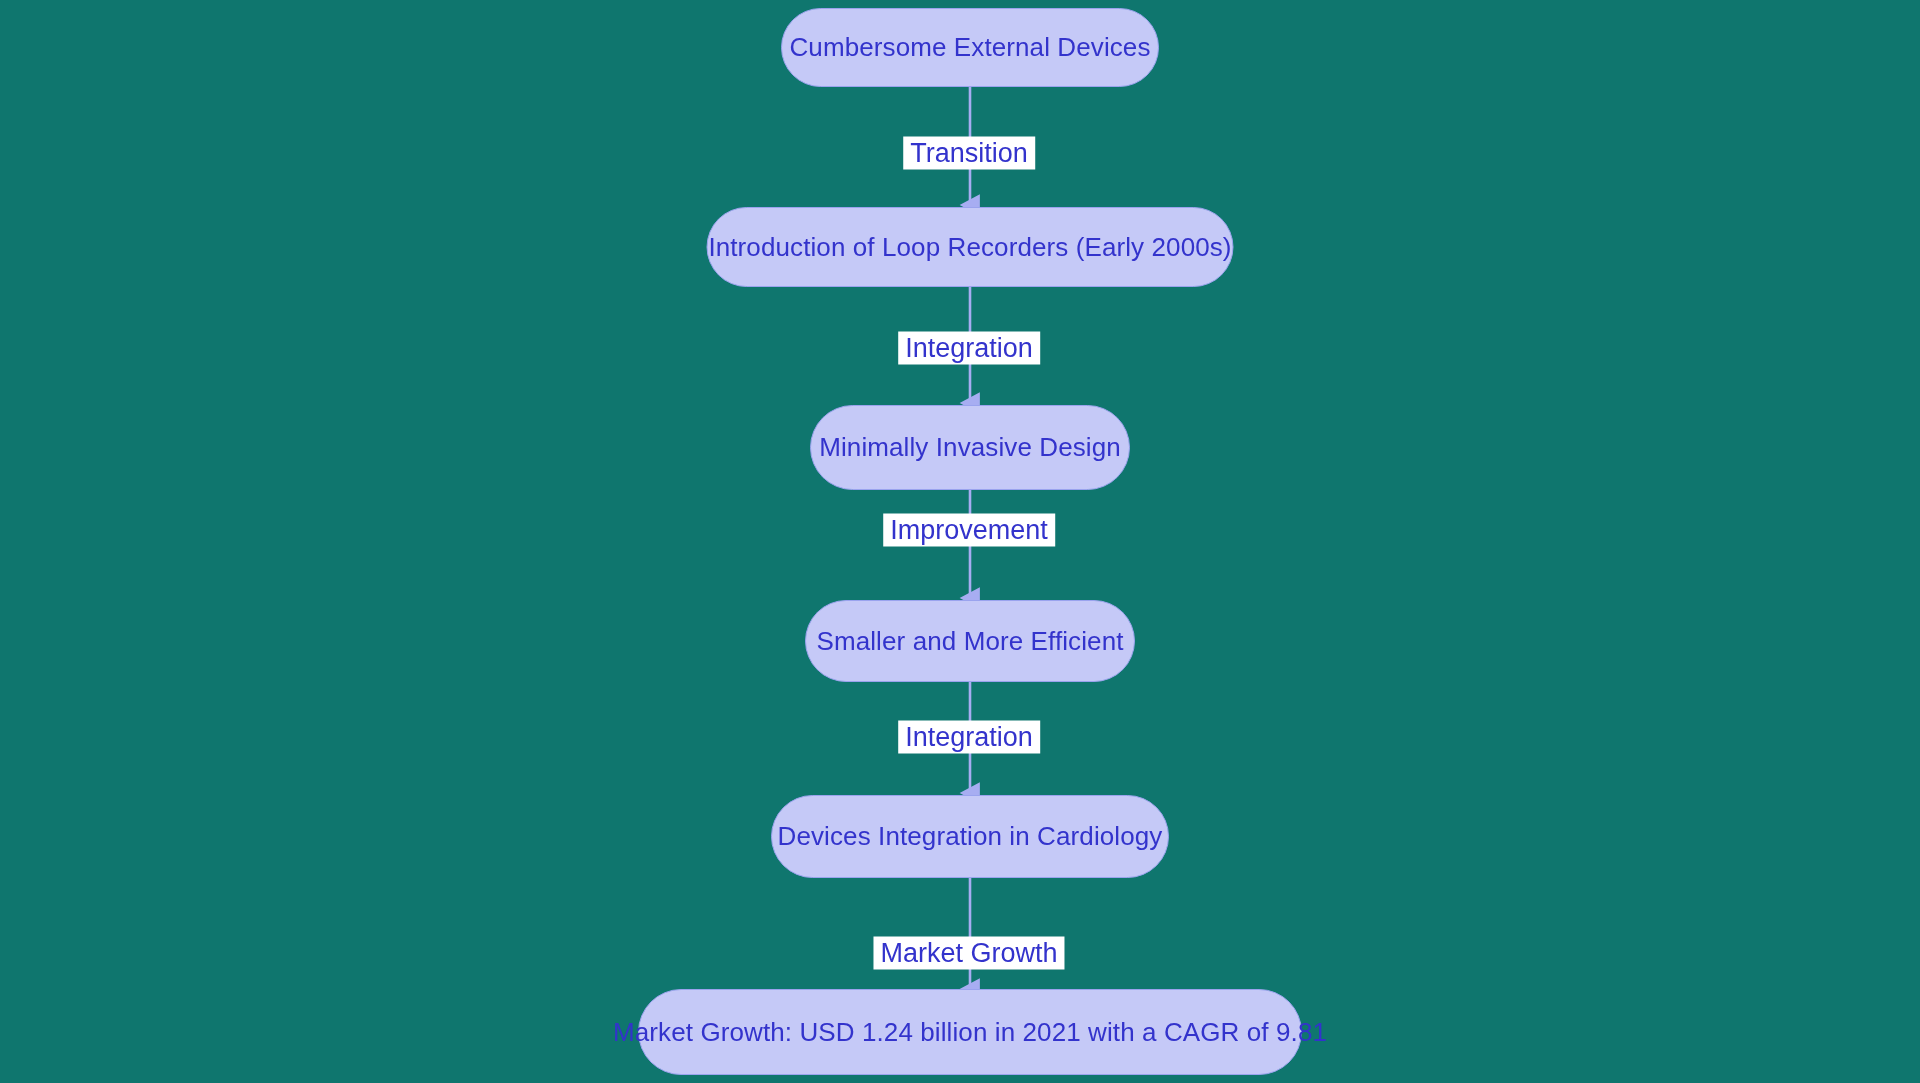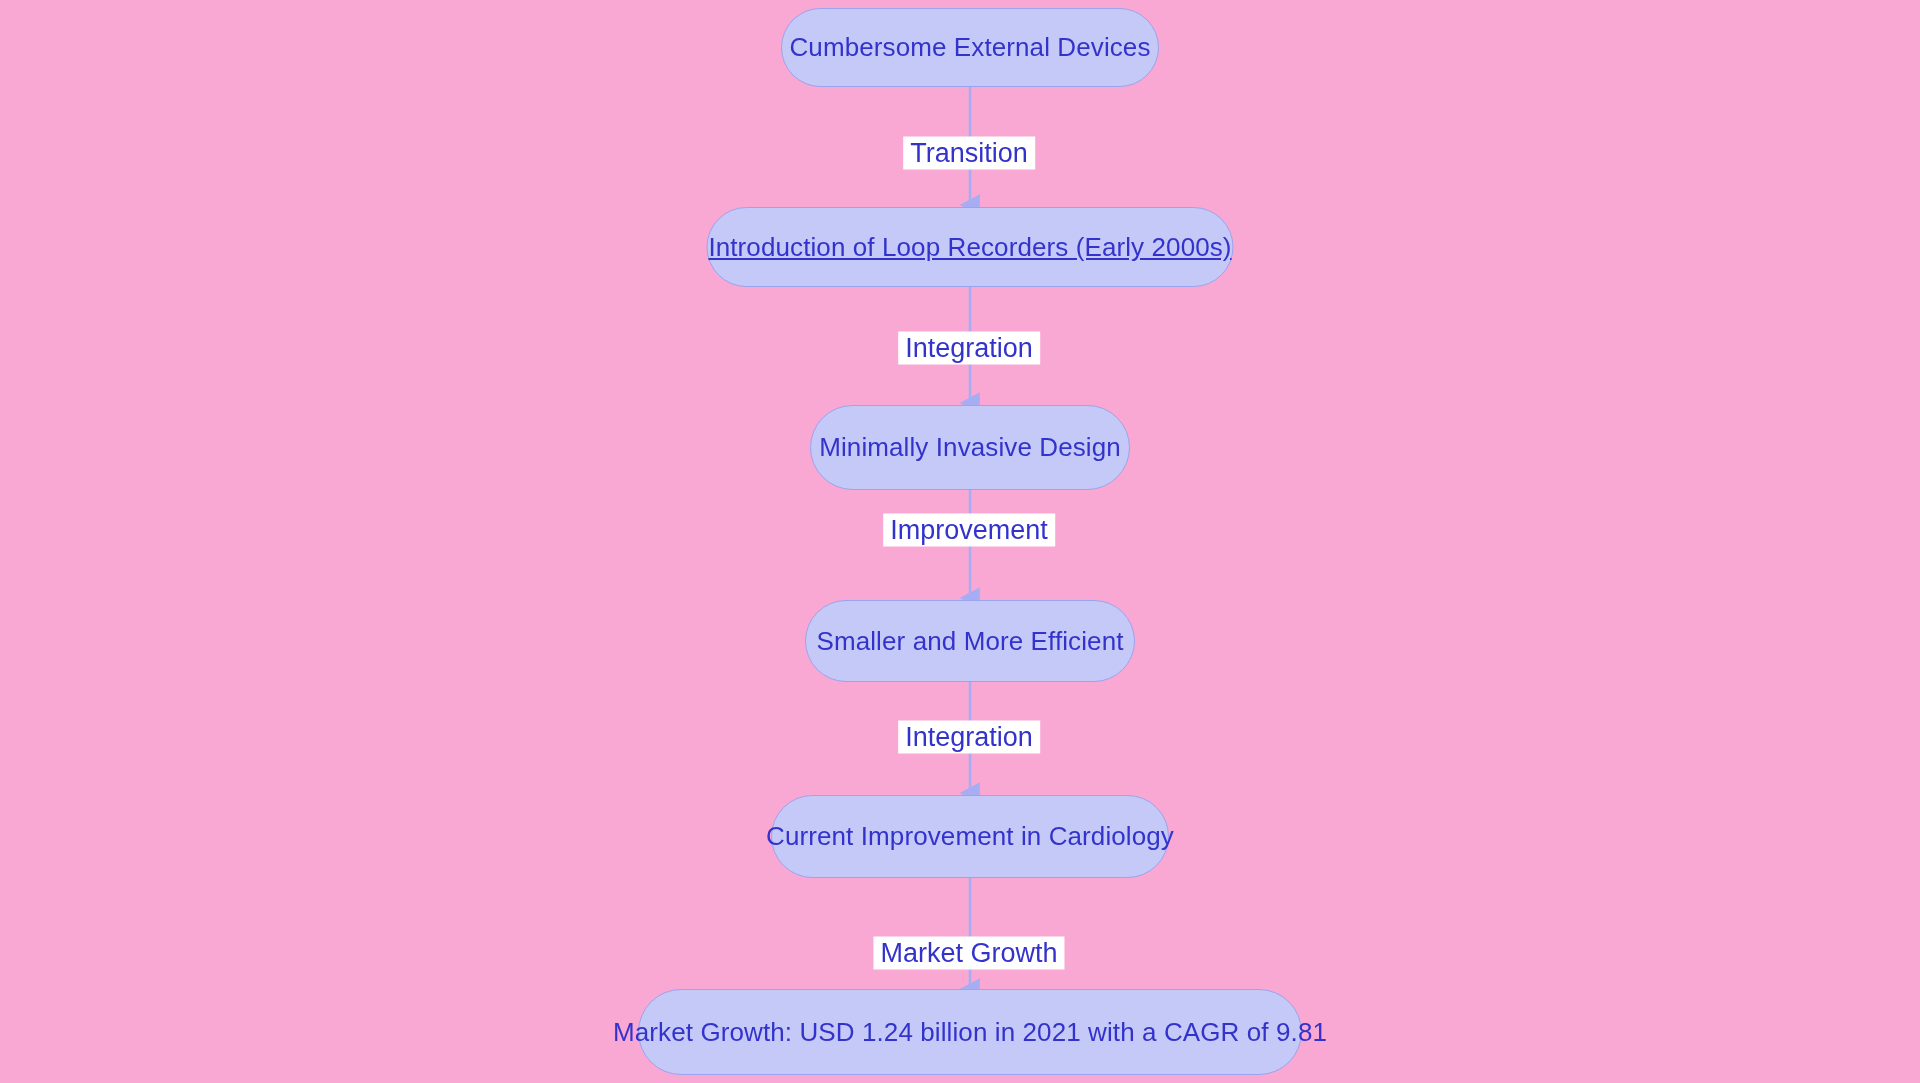--- a/index.html
+++ b/index.html
@@ -12,21 +12,21 @@
   }
 
   body {
     font-family: "Liberation Sans", sans-serif;
   }
 
   #flowchart-canvas {
     position: relative;
     width: 1920px;
     height: 1083px;
-    background: #f9a8d4;
+    background: #0f766e;
   }
 
   
   #edge-layer {
     position: absolute;
     left: 0;
     top: 0;
     width: 1920px;
     height: 1083px;
   }
@@ -84,30 +84,30 @@
         <line x1="970" y1="682" x2="970" y2="793" stroke="#a7adf2" stroke-width="2.6" marker-end="url(#arrowhead)"></line>
         <line x1="970" y1="878" x2="970" y2="989" stroke="#a7adf2" stroke-width="2.6" marker-end="url(#arrowhead)"></line>
       </g>
   </svg>
 
   <div id="node-layer">
       <div class="flow-node" style="left: 970px; top: 7.5px; width: 378px; height: 79px; background: rgb(197, 201, 247); border-color: rgb(154, 163, 238);">
         <span class="node-label" style="color: rgb(51, 51, 204);">Cumbersome External Devices</span>
       </div>
       <div class="flow-node" style="left: 970px; top: 207px; width: 527px; height: 80px; background: rgb(197, 201, 247); border-color: rgb(154, 163, 238);">
-        <span class="node-label" style="color: rgb(51, 51, 204); text-decoration: underline;">Introduction of Loop Recorders (Early 2000s)</span>
+        <span class="node-label" style="color: rgb(51, 51, 204);">Introduction of Loop Recorders (Early 2000s)</span>
       </div>
       <div class="flow-node" style="left: 970px; top: 404.5px; width: 320px; height: 85px; background: rgb(197, 201, 247); border-color: rgb(154, 163, 238);">
         <span class="node-label" style="color: rgb(51, 51, 204); text-align: right;">Minimally Invasive Design</span>
       </div>
       <div class="flow-node" style="left: 970px; top: 600px; width: 330px; height: 82px; background: rgb(197, 201, 247); border-color: rgb(154, 163, 238); align-items: center;">
         <span class="node-label" style="color: rgb(51, 51, 204);">Smaller and More Efficient</span>
       </div>
       <div class="flow-node" style="left: 970px; top: 794.5px; width: 398px; height: 83px; background: rgb(197, 201, 247); border-color: rgb(154, 163, 238);">
-        <span class="node-label" style="color: rgb(51, 51, 204);">Current Improvement in Cardiology</span>
+        <span class="node-label" style="color: rgb(51, 51, 204);">Devices Integration in Cardiology</span>
       </div>
       <div class="flow-node" style="left: 970px; top: 989px; width: 664px; height: 86px; background: rgb(197, 201, 247); border-color: rgb(154, 163, 238);">
         <span class="node-label" style="color: rgb(51, 51, 204);">Market Growth: USD 1.24 billion in 2021 with a CAGR of 9.81</span>
       </div>
     </div>
   <div id="edge-label-layer">
       <div class="edge-label" style="left: 969px; top: 153px; color: rgb(51, 51, 204);">Transition</div>
       <div class="edge-label" style="left: 969px; top: 348px; color: rgb(51, 51, 204);">Integration</div>
       <div class="edge-label" style="left: 969px; top: 530px; color: rgb(51, 51, 204);">Improvement</div>
       <div class="edge-label" style="left: 969px; top: 737px; color: rgb(51, 51, 204);">Integration</div>

